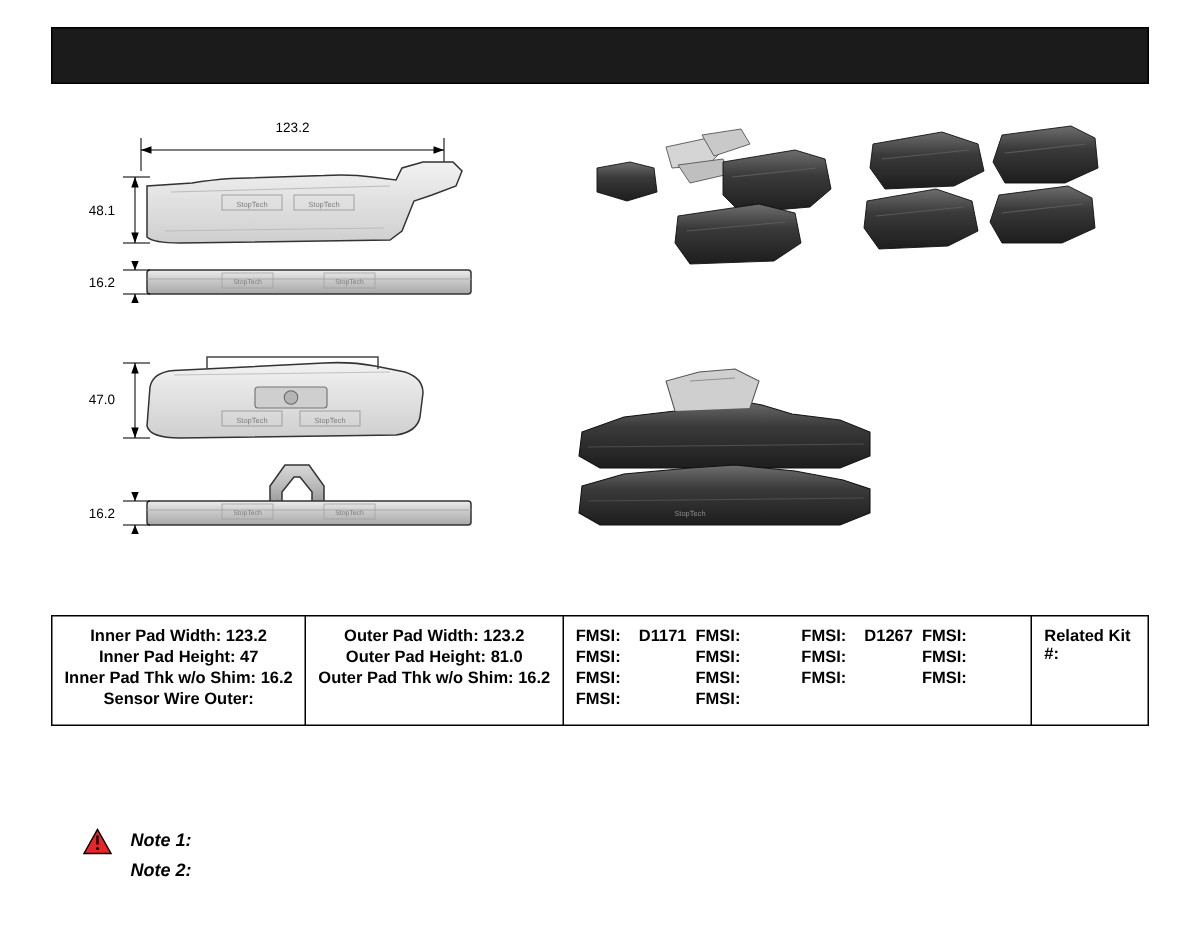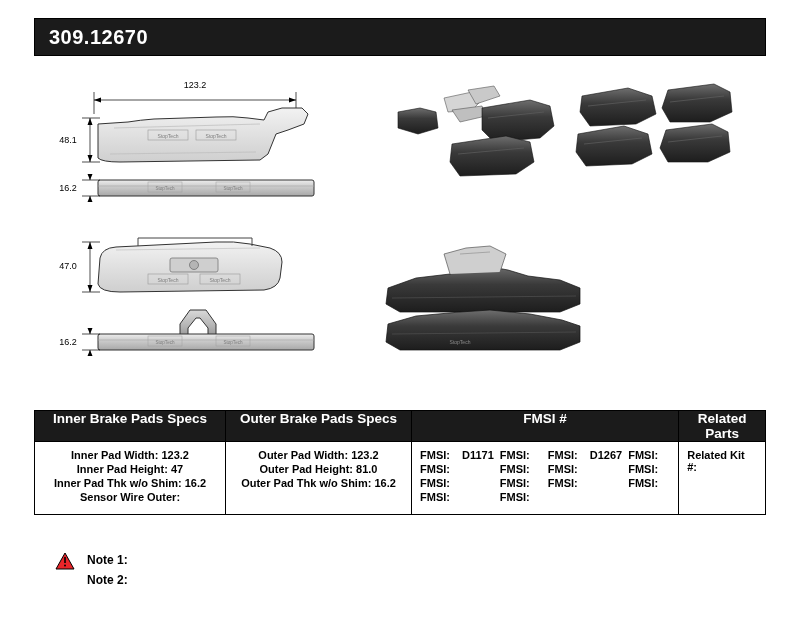--- a/index.html
+++ b/index.html
@@ -110,32 +110,31 @@
   
   .notes {
     position: absolute;
     left: 55px;
     top: 550px;
     display: flex;
     align-items: flex-start;
     gap: 12px;
   }
   .warn-icon { margin-top: 2px; }
-  .note-lines { font-size: 12px; font-weight: bold; line-height: 20px; }
+  .note-lines { font-size: 12px; font-weight: bold; line-height: 20px; font-style: italic; }
 
   .dim-text {
     font-size: 9px;
     font-family: "Liberation Sans", sans-serif;
   }
 </style>
 </head>
 <body>
 
 <div class="header">
-  <span class="part-number">309.12670</span>
 </div>
 
 <div class="drawing-area">
 <svg width="732" height="340" viewBox="0 0 732 340" xmlns="http://www.w3.org/2000/svg">
   <defs>
     <linearGradient id="padGrad" x1="0" y1="0" x2="0" y2="1">
       <stop offset="0%" stop-color="#f2f2f2"></stop>
       <stop offset="50%" stop-color="#e0e0e0"></stop>
       <stop offset="100%" stop-color="#cfcfcf"></stop>
     </linearGradient>
@@ -284,26 +283,20 @@
   <g>
     <path d="M368 262 L396 254 L440 250 L470 248 L510 252 L542 258 L560 264 L560 280 L540 288 L380 288 L366 280 Z" fill="url(#darkPad)" stroke="#111" stroke-width="0.7"></path>
     <path d="M372 272 L556 270" stroke="#4c4c4c" stroke-width="0.8" fill="none"></path>
     <text x="440" y="282" font-size="5" fill="#8a8a8a" text-anchor="middle" font-family="Liberation Sans, sans-serif">StopTech</text>
   </g>
 </svg>
 </div>
 
 <table class="specs-table">
   <tbody>
-      <tr>
-    <td class="col-head" style="width:190px">Inner Brake Pads Specs</td>
-    <td class="col-head" style="width:185px">Outer Brake Pads Specs</td>
-    <td class="col-head" style="width:212px">FMSI #</td>
-    <td class="col-head">Related Parts</td>
-  </tr>
   <tr>
 
     <td>
       <div class="col-body">
         <div class="spec-line">Inner Pad Width: 123.2</div>
         <div class="spec-line">Inner Pad Height: 47</div>
         <div class="spec-line">Inner Pad Thk w/o Shim: 16.2</div>
         <div class="spec-line">Sensor Wire Outer:</div>
       </div>
     </td>

